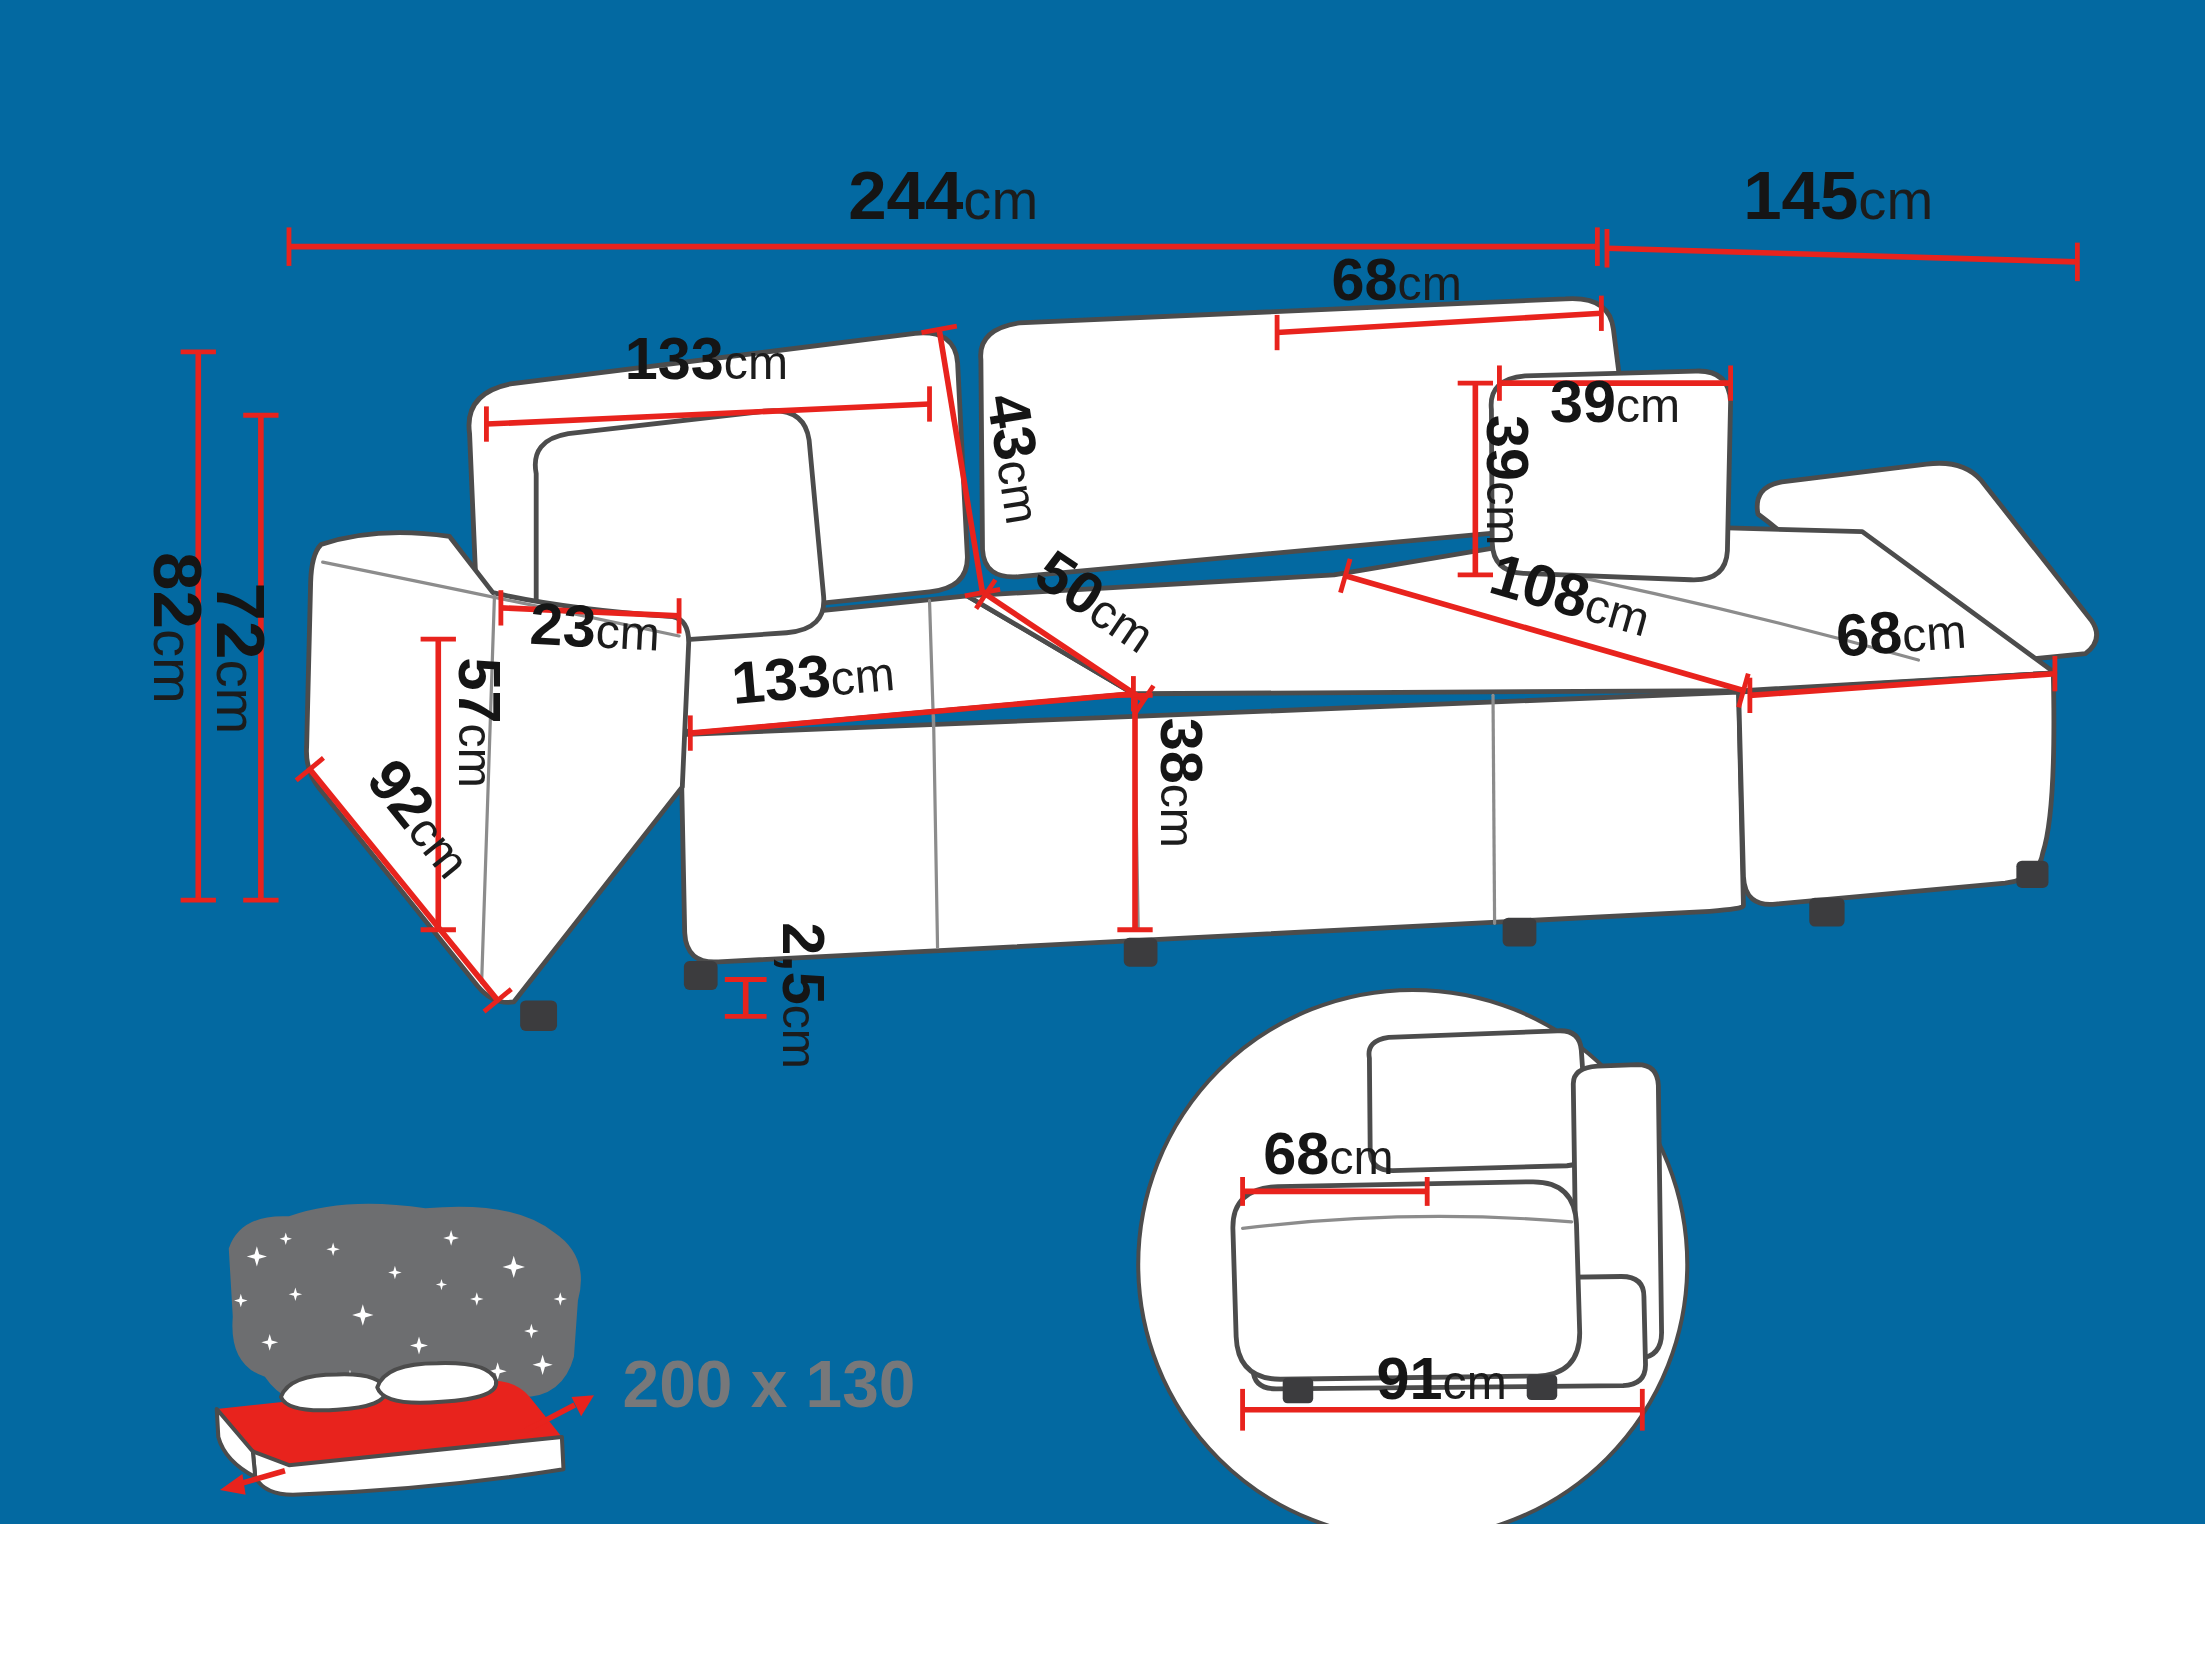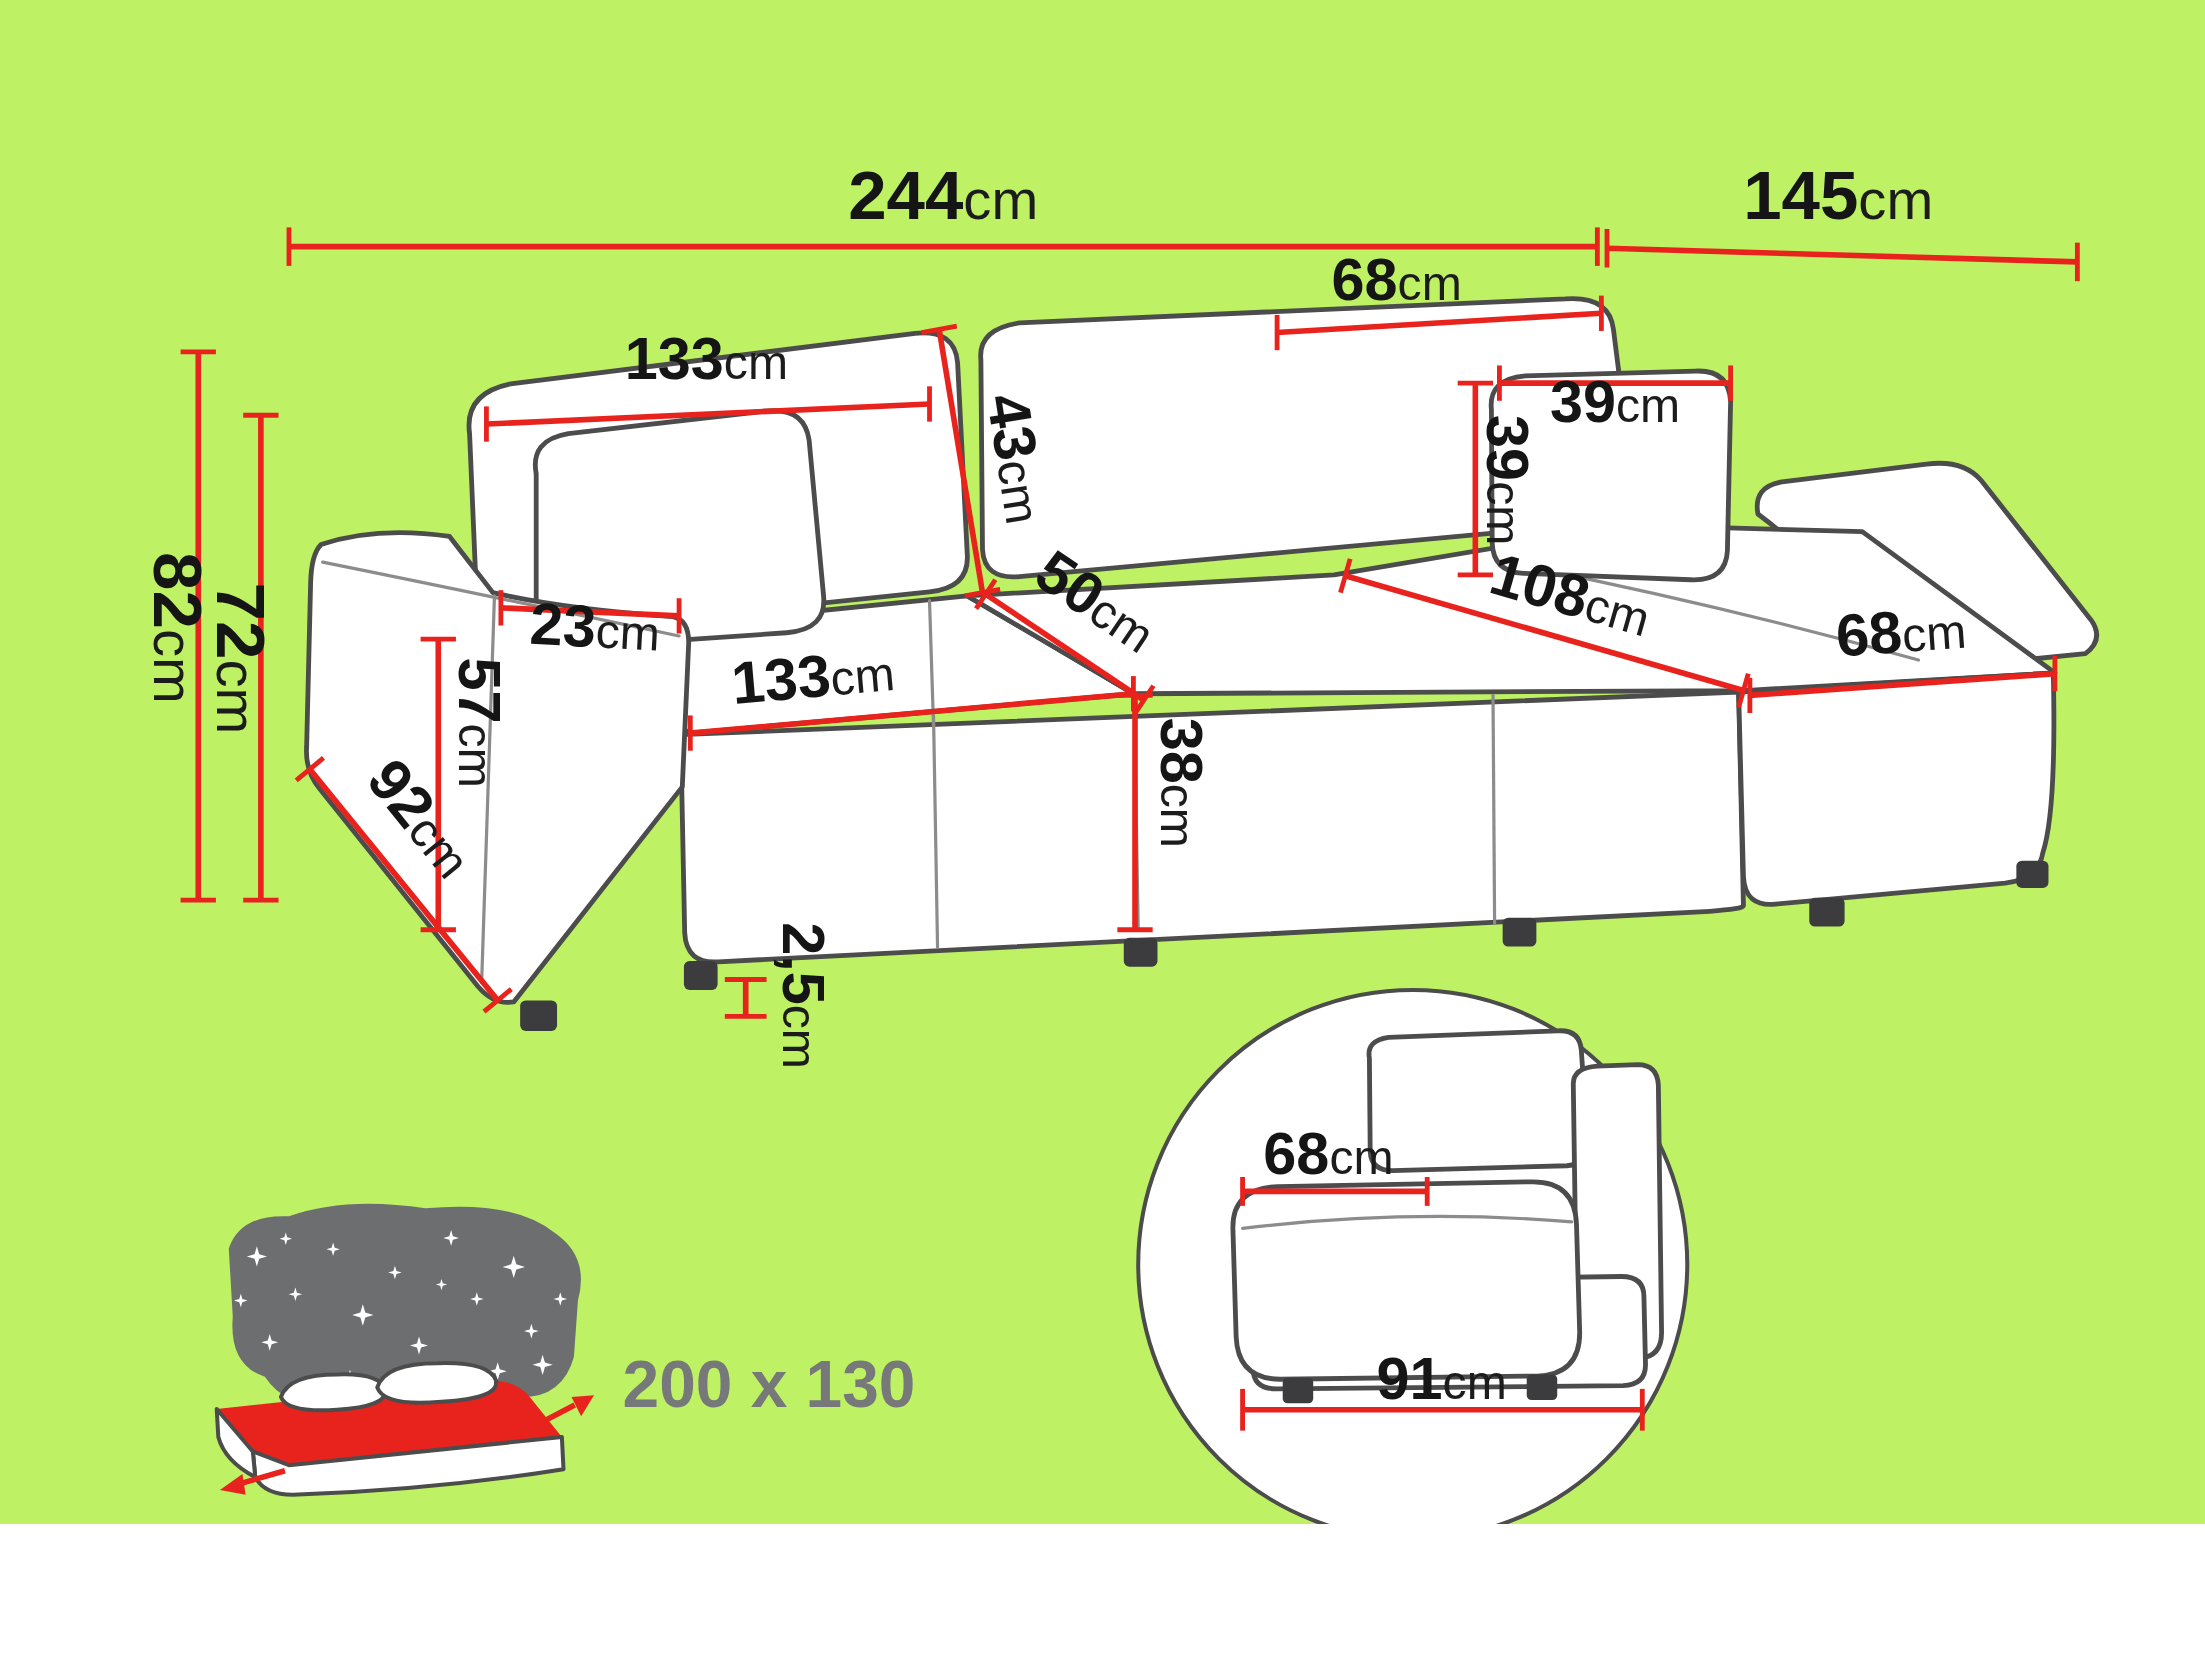--- a/index.html
+++ b/index.html
@@ -1,16 +1,16 @@
 <!DOCTYPE html>
 <html style="font-size:13px"><head>
 <meta charset="utf-8">
 <style>
   html,body{margin:0;padding:0;background:#ffffff;}
-  .stage{width:2205px;height:1524px;position:relative;background:#bef264;overflow:hidden;}
+  .stage{width:2205px;height:1524px;position:relative;background:#0369a1;overflow:hidden;}
   svg{display:block;}
   
   .outline{fill:#ffffff;stroke:#4c4c4c;stroke-width:6;stroke-linejoin:round;stroke-linecap:round;}
   .outline-thin{fill:none;stroke:#8c8c8c;stroke-width:4;stroke-linecap:round;}
   .leg{fill:#3c3c3e;stroke:none;}
   
   .dim{stroke:#e8231d;stroke-width:7;fill:none;stroke-linecap:butt;}
   .dim-tick{stroke:#e8231d;stroke-width:6;fill:none;stroke-linecap:butt;}
   .red-fill{fill:#e8231d;stroke:none;}
   

